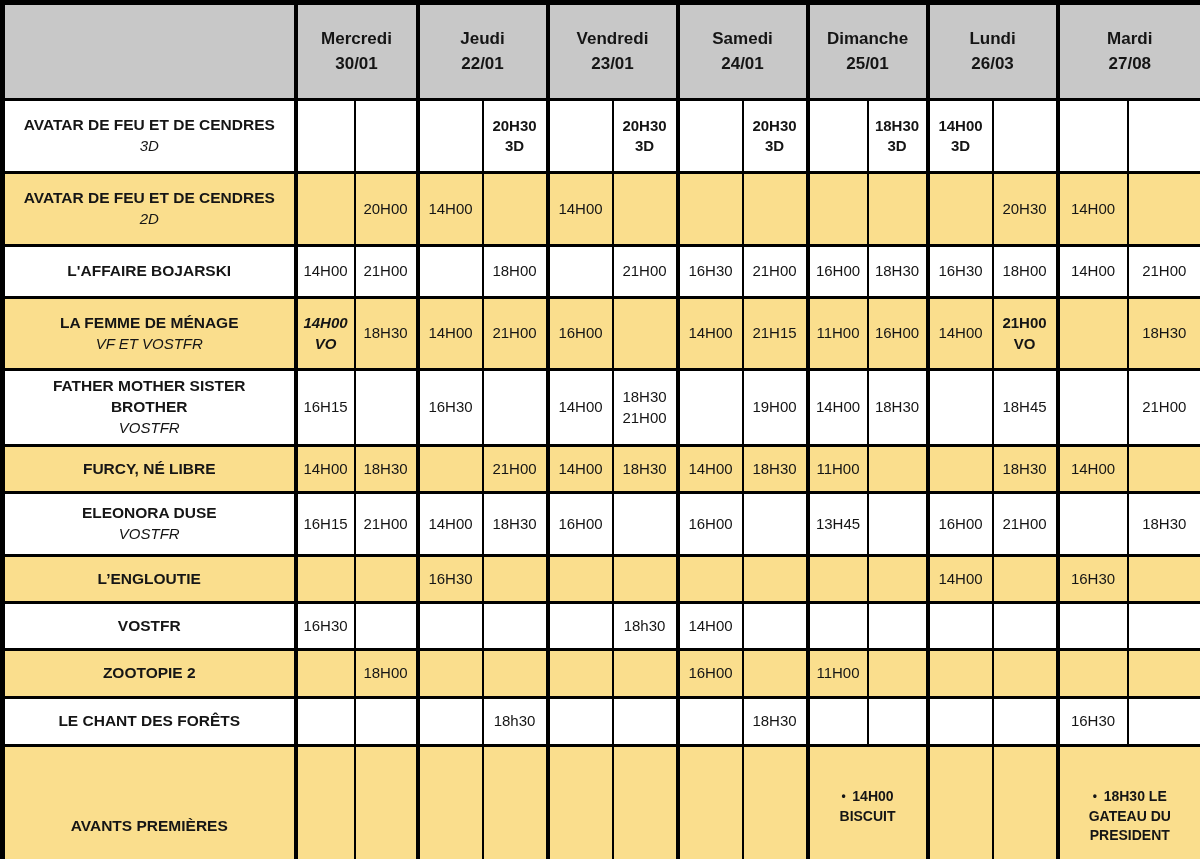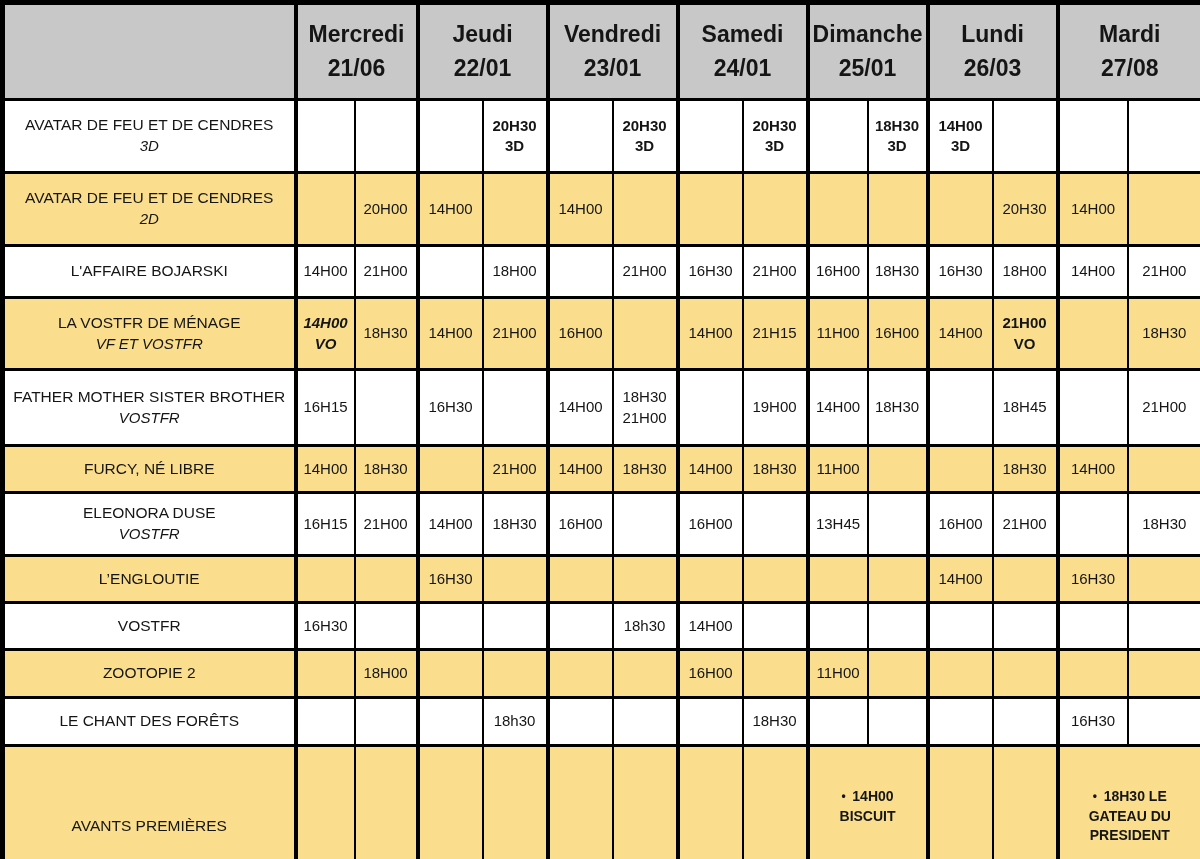--- a/index.html
+++ b/index.html
@@ -10,23 +10,23 @@
   }
   html,body{margin:0;padding:0;background:#fff;}
   body{width:1200px;height:859px;font-family:"Liberation Sans",sans-serif;color:var(--txt);}
   table{border-collapse:collapse;table-layout:fixed;width:1200px;height:859px;border:5px solid var(--grid);}
   th,td{padding:0;text-align:center;vertical-align:middle;overflow:hidden;
         border-top:3px solid var(--grid);border-bottom:3px solid var(--grid);background:#fff;}
   th{background:var(--gray);}
   .day-start{border-left:4px solid var(--grid);}
   .sub-col{border-left:2px solid var(--grid);}
   tr.shaded td{background:var(--yellow);}
-  .day-name,.day-date{font-weight:700;font-size:23px;line-height:1.45;}
+  .day-name,.day-date{font-weight:700;font-size:17px;line-height:1.45;}
   .title-cell{padding:0 8px;}
-  .movie-title{font-weight:400;font-size:15.5px;line-height:1.35;}
+  .movie-title{font-weight:700;font-size:15.5px;line-height:1.35;}
   .movie-subtitle{font-style:italic;font-size:15px;line-height:1.35;}
   .time{font-size:15px;line-height:1.35;white-space:pre-line;}
   .b{font-weight:700;}
   .i{font-style:italic;}
   .premiere-cell{padding:0 7px;}
   .premiere-item{font-weight:700;font-size:14px;line-height:1.4;margin-top:40px;}
   .premiere-item::before{content:"\2022\00A0\00A0";font-size:12px;vertical-align:1px;}
 </style>
 </head>
 <body>
@@ -47,21 +47,21 @@
       <col style="width:65px">
     <col style="width:65px">
       <col style="width:70px">
       <col style="width:75px">
   </colgroup>
   <thead>
       <tr style="height: 97px;">
         <th></th>
         <th class="day-start" colspan="2">
           <div class="day-name">Mercredi</div>
-          <div class="day-date">21/06</div>
+          <div class="day-date">30/01</div>
         </th>
         <th class="day-start" colspan="2">
           <div class="day-name">Jeudi</div>
           <div class="day-date">22/01</div>
         </th>
         <th class="day-start" colspan="2">
           <div class="day-name">Vendredi</div>
           <div class="day-date">23/01</div>
         </th>
         <th class="day-start" colspan="2">
@@ -226,21 +226,21 @@
         </td>
         <td class="day-start">
           <div class="time">14H00</div>
         </td>
         <td class="sub-col">
           <div class="time">21H00</div>
         </td>
       </tr>
       <tr class="shaded" style="height: 72px;">
         <td class="title-cell">
-          <div class="movie-title">LA VOSTFR DE MÉNAGE</div>
+          <div class="movie-title">LA FEMME DE MÉNAGE</div>
           <div class="movie-subtitle">VF ET VOSTFR</div>
         </td>
         <td class="day-start">
           <div class="time b i">14H00
 VO</div>
         </td>
         <td class="sub-col">
           <div class="time">18H30</div>
         </td>
         <td class="day-start">

